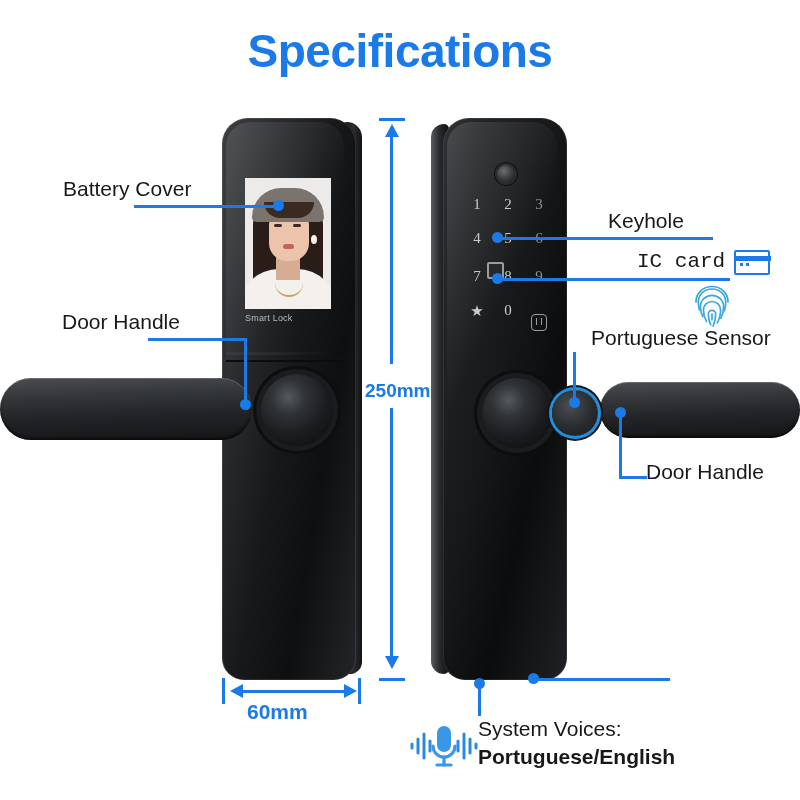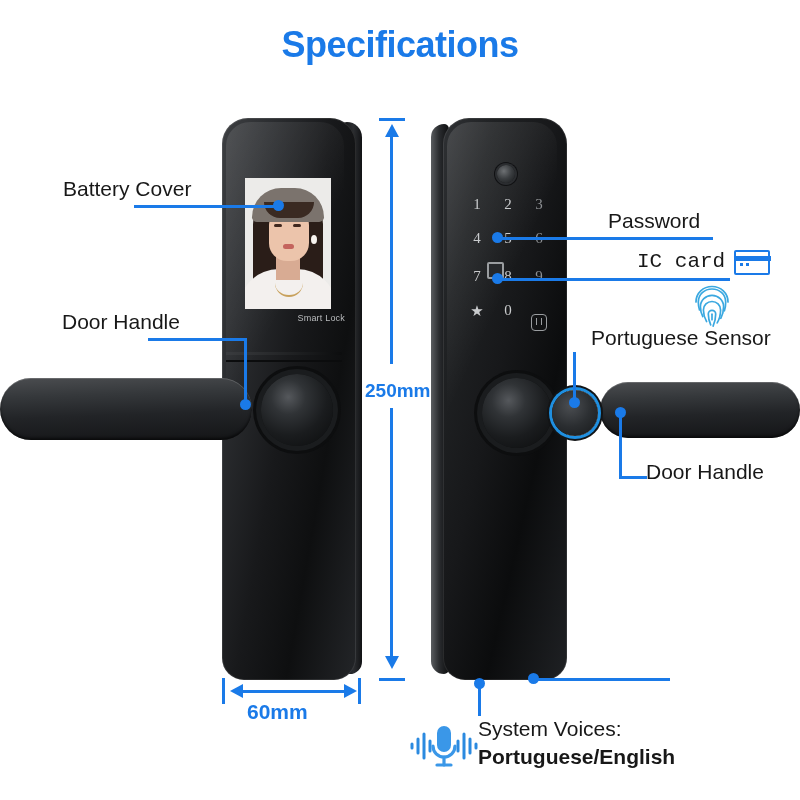--- a/index.html
+++ b/index.html
@@ -16,21 +16,21 @@
     overflow: hidden;
   }
 
   
   .title {
     position: absolute;
     left: 0;
     top: 24px;
     width: 800px;
     text-align: center;
-    font-size: 36px;
+    font-size: 46px;
     font-weight: bold;
     color: #1a7ae8;
     letter-spacing: -0.5px;
   }
 
   
   .lbl {
     position: absolute;
     font-size: 21px;
     color: #181818;
@@ -165,24 +165,24 @@
     width: 6px; height: 9px; background: #f6f2ee; border-radius: 50%;
   }
   .portrait-necklace {
     position: absolute; left: 30px; top: 103px;
     width: 28px; height: 14px;
     border-bottom: 2px solid #c8a15c;
     border-radius: 0 0 16px 16px;
   }
   #screen-left-caption {
     position: absolute;
-    left: 259px;
+    left: 245px;
     top: 313px;
     width: 86px;
-    text-align: right;
+    text-align: left;
     font-size: 9px;
     color: #b9bbbd;
     letter-spacing: 0.2px;
   }
   #lock-left-seam {
     position: absolute;
     left: 226px; top: 352px;
     width: 116px; height: 3px;
     background: linear-gradient(90deg,#3a3c3f,#0c0d0e);
   }
@@ -486,21 +486,21 @@
 
   <div class="lbl" style="left:63px; top:177px;">Battery Cover</div>
   <div class="hline" style="left:134px; top:205px; width:144px;"></div>
   <div class="dot" style="left:273px; top:200px;"></div>
 
   <div class="lbl" style="left:62px; top:310px;">Door Handle</div>
   <div class="hline" style="left:148px; top:338px; width:99px;"></div>
   <div class="vline" style="left:244px; top:338px; height:65px;"></div>
   <div class="dot" style="left:240px; top:399px;"></div>
 
-  <div class="lbl" style="left:608px; top:209px;">Password</div>
+  <div class="lbl" style="left:608px; top:209px;">Keyhole</div>
   <div class="hline" style="left:497px; top:237px; width:216px;"></div>
   <div class="dot" style="left:492px; top:232px;"></div>
 
   <div class="lbl" style="left:637px; top:250px;font-family:Liberation Mono, monospace;">IC card</div>
   <div id="ic-card-icon">
     <div class="stripe"></div>
     <div class="chip"></div>
   </div>
   <div class="hline" style="left:497px; top:278px; width:233px;"></div>
   <div class="dot" style="left:492px; top:273px;"></div>

